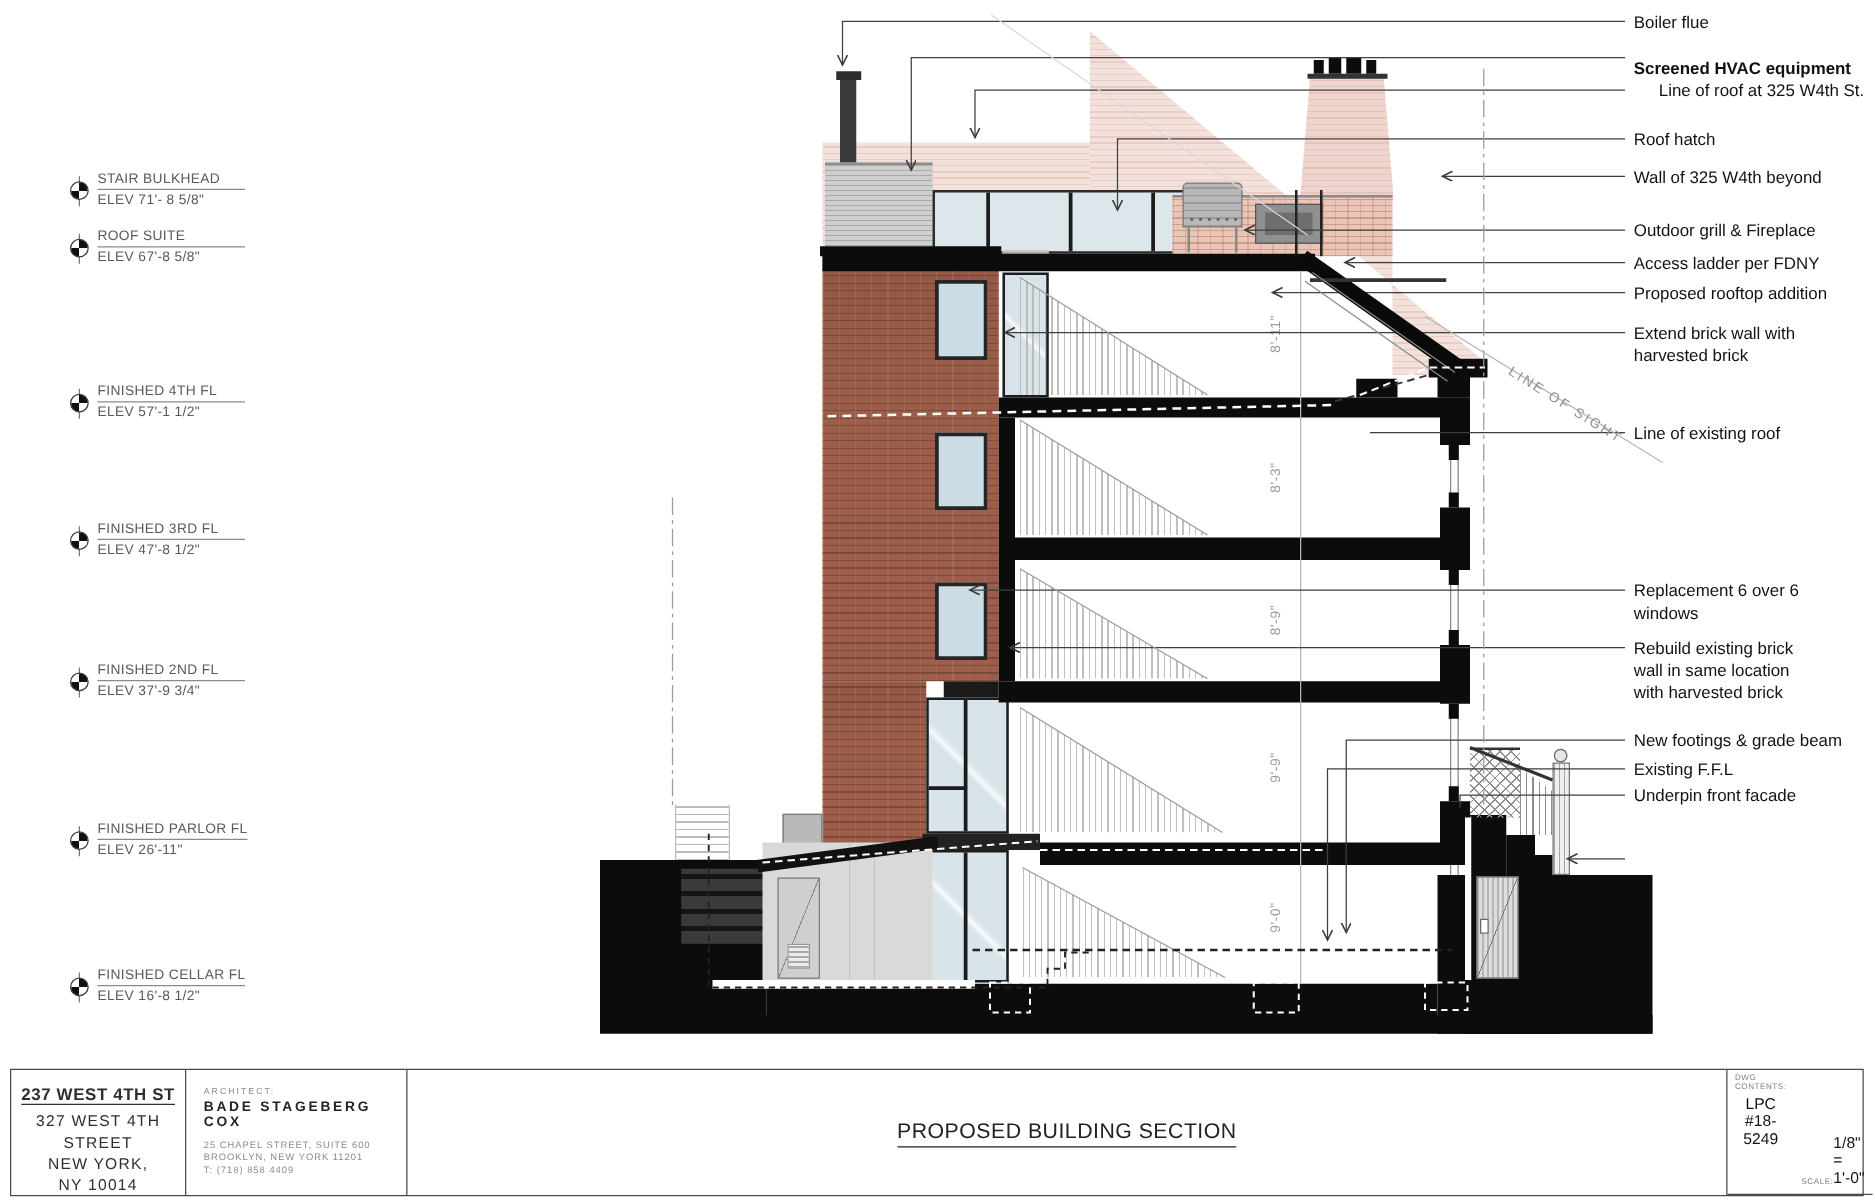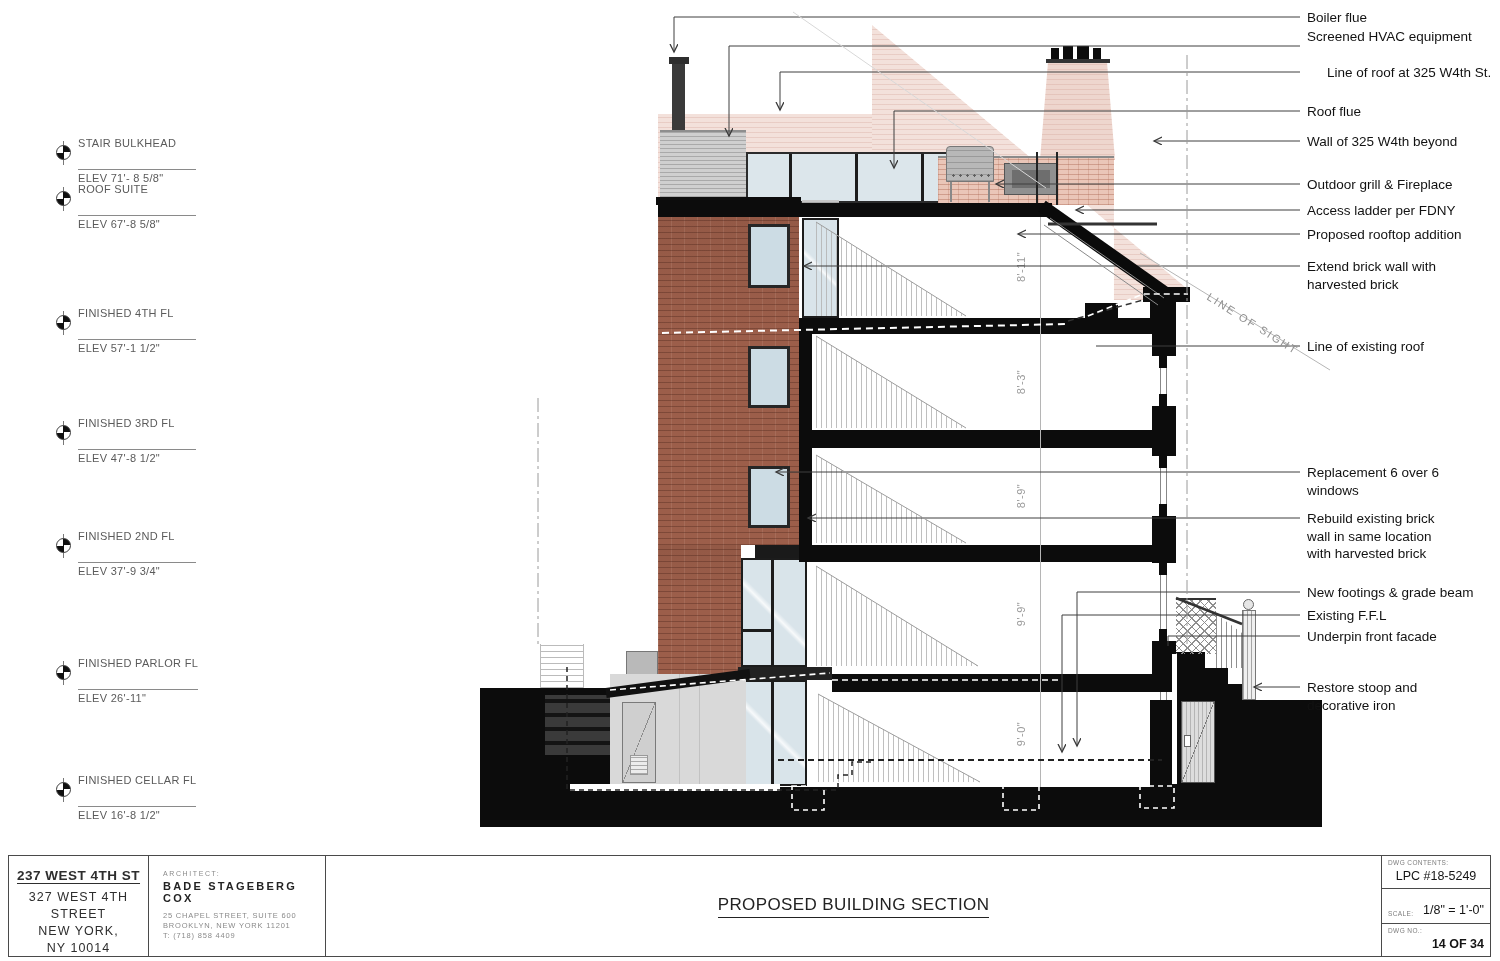--- a/index.html
+++ b/index.html
@@ -36,21 +36,21 @@
       repeating-linear-gradient(90deg,#203040 0 1.5px, transparent 1.5px 13px),
       repeating-linear-gradient(0deg,#203040 0 1.5px, transparent 1.5px 14px);}
   .mull{background:#1c1c1c;}
   
   .emarker{position:absolute;left:56px;width:160px;color:#5a5a5a;}
   .emarker .stem{position:absolute;left:7px;top:4px;width:1px;height:24px;background:#777;}
   .emarker .sym{position:absolute;left:0;top:8px;width:15px;height:15px;border-radius:50%;
     border:1px solid #3d3d3d;box-sizing:border-box;
     background:conic-gradient(#101010 0 25%, #fff 0 50%, #101010 0 75%, #fff 0);}
   .emarker .etxt{margin-left:22px;font-size:11px;letter-spacing:.3px;line-height:13px;}
-  .emarker .ename{border-bottom:1px solid #8a8a8a;padding-bottom:19px;min-width:118px;display:inline-block;}
+  .emarker .ename{border-bottom:1px solid #8a8a8a;padding-bottom:1px;min-width:118px;display:inline-block;}
   .emarker .eelev{padding-top:2px;}
   
   .callout{position:absolute;left:1307px;width:188px;font-size:13.5px;line-height:17.5px;
     color:#121212;white-space:pre-line;}
   
   .dim{position:absolute;width:46px;height:16px;font-size:11px;color:#9a9a9a;text-align:center;
     transform:rotate(-90deg);letter-spacing:.5px;}
   
   #tblock{position:absolute;left:8px;top:855px;width:1483px;height:102px;border:1.3px solid #4a4a4a;
     box-sizing:border-box;display:flex;color:#333;}
@@ -59,21 +59,21 @@
   .tb-project .pname{font-size:13.5px;font-weight:bold;letter-spacing:.5px;text-decoration:underline;
     text-underline-offset:3px;margin-bottom:6px;color:#2e2e2e;}
   .tb-project .paddr{font-size:12.5px;letter-spacing:1px;line-height:17px;white-space:pre-line;color:#2e2e2e;}
   .tb-arch{width:177px;padding:14px 0 0 14px;}
   .tb-arch .alabel{font-size:7px;letter-spacing:1.6px;color:#8a8a8a;margin-bottom:3px;}
   .tb-arch .aname{font-size:11px;font-weight:bold;letter-spacing:2.2px;color:#232323;margin-bottom:7px;}
   .tb-arch .aaddr{font-size:7.5px;letter-spacing:.8px;color:#8a8a8a;line-height:10px;}
   .tb-title{flex:1;display:flex;align-items:center;justify-content:center;}
   .tb-title .stitle{font-size:17px;font-weight:500;letter-spacing:.4px;color:#222;
     border-bottom:1.6px solid #222;padding-bottom:2px;}
-  .tb-info{width:108px;border-right:none;display:flex;flex-direction:column;}
+  .tb-info{width:108px;border-right:none;display:flex;flex-direction:row;}
   .tb-row{border-bottom:1.3px solid #4a4a4a;box-sizing:border-box;position:relative;flex:1;padding:3px 6px;}
   .tb-row:last-child{border-bottom:none;}
   .tb-lbl{font-size:6.5px;color:#7d7d7d;letter-spacing:.4px;}
   .tb-val{font-size:12.5px;color:#141414;}
   .tb-val.center{text-align:center;margin-top:3px;}
   .tb-val.right{text-align:right;font-weight:600;margin-top:3px;}
   .tb-scale{display:flex;justify-content:space-between;align-items:flex-end;padding-bottom:6px;}
 </style>
 </head>
 <body>
@@ -314,40 +314,38 @@
       <div class="eelev">ELEV 26'-11"</div></div>
   </div>
   <div class="emarker" style="top:774px;">
     <div class="stem"></div>
     <div class="sym"></div>
     <div class="etxt"><div class="ename">FINISHED CELLAR FL</div>
       <div class="eelev">ELEV 16'-8 1/2"</div></div>
   </div>
 
   <div class="callout" style="top:9px;">Boiler flue</div>
-  <div class="callout" style="top:28px;">Screened HVAC equipment</div>
+  <div class="callout" style="top:46px;font-weight:bold;">Screened HVAC equipment</div>
   <div class="callout" style="top:64px;margin-left:20px;">Line of roof at 325 W4th St.</div>
-  <div class="callout" style="top:103px;">Roof flue</div>
+  <div class="callout" style="top:103px;">Roof hatch</div>
   <div class="callout" style="top:133px;">Wall of 325 W4th beyond</div>
   <div class="callout" style="top:176px;">Outdoor grill &amp; Fireplace</div>
   <div class="callout" style="top:202px;">Access ladder per FDNY</div>
   <div class="callout" style="top:226px;">Proposed rooftop addition</div>
   <div class="callout" style="top:258px;">Extend brick wall with
 harvested brick</div>
   <div class="callout" style="top:338px;">Line of existing roof</div>
   <div class="callout" style="top:464px;">Replacement 6 over 6
 windows</div>
   <div class="callout" style="top:510px;">Rebuild existing brick
 wall in same location
 with harvested brick</div>
   <div class="callout" style="top:584px;">New footings &amp; grade beam</div>
   <div class="callout" style="top:607px;">Existing F.F.L</div>
   <div class="callout" style="top:628px;">Underpin front facade</div>
-  <div class="callout" style="top:679px;">Restore stoop and
-decorative iron</div>
 
   <div id="tblock">
     <div class="tb-cell tb-project">
       <div class="pname">237 WEST 4TH ST</div>
       <div class="paddr">327 WEST 4TH
 STREET
 NEW YORK,
 NY 10014</div>
     </div>
     <div class="tb-cell tb-arch">

